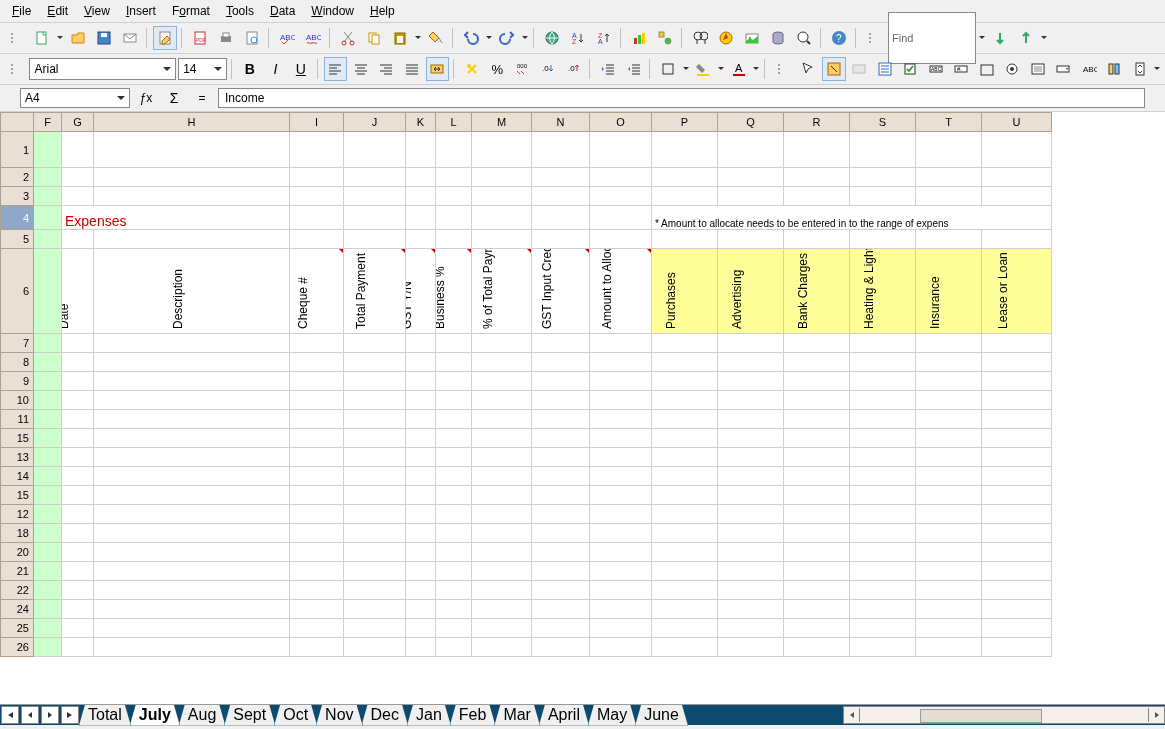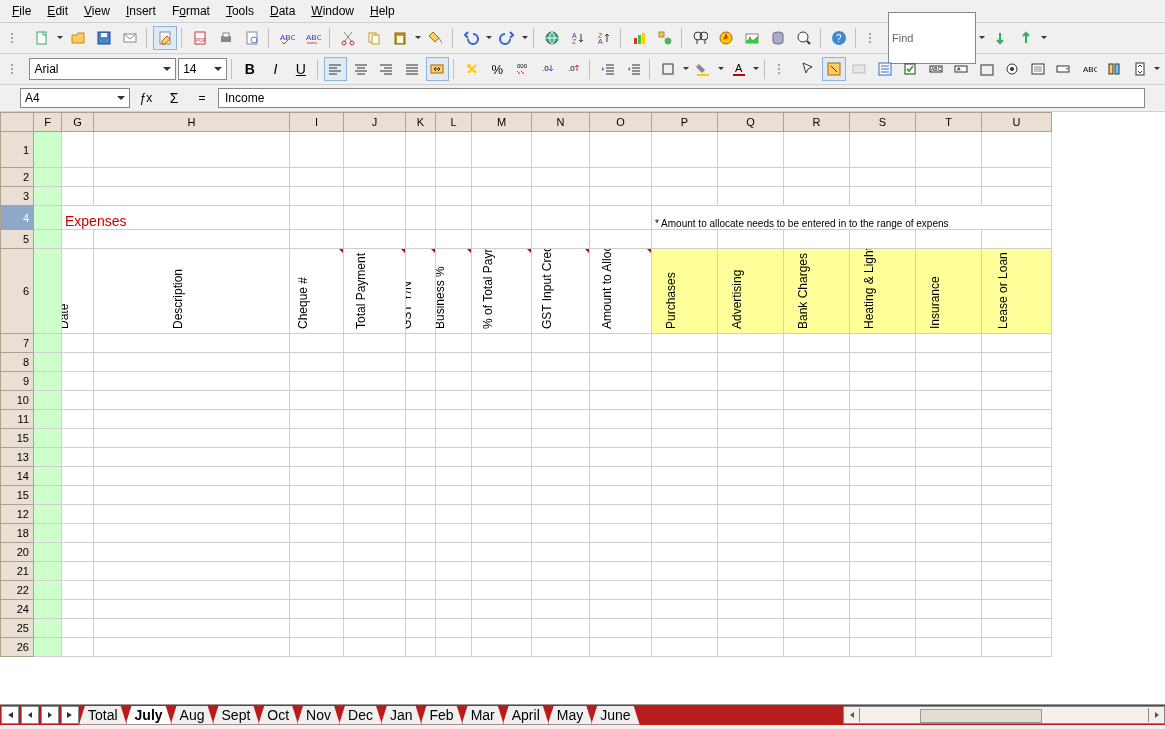--- a/index.html
+++ b/index.html
@@ -124,22 +124,22 @@
   .rot-inner{
     position:absolute; left:50%; bottom:4px;
     transform:rotate(-90deg) translate(0,-50%);
     transform-origin:left bottom;
     white-space:nowrap; font-size:12px;
   }
   .thick-bottom td{border-bottom:2px solid #000}
   .expenses {color:#c00; font-size:14px; font-family:Arial;}
   .note{font-size:10px; white-space:nowrap}
   .tab-bar {
-    display:flex; align-items:center; background:#b91c1c;
-    border-top:1px solid #999; height:20px; font-size:14px;
+    display:flex; align-items:center; background:#0c4a6e;
+    border-top:1px solid #999; height:20px; font-size:16px;
   }
   .tab-nav{display:flex}
   .tab-nav .nav-btn{
     width:16px;height:16px;border:1px solid #888;margin:1px;
     display:flex;align-items:center;justify-content:center;background:#fff;
   }
   .sheet-tab{
     padding:1px 8px; border:1px solid #888; border-top:none;
     background:#f0f0f0; margin-left:-1px;
     clip-path:polygon(6px 0,calc(100% - 6px) 0,100% 100%,0 100%);

